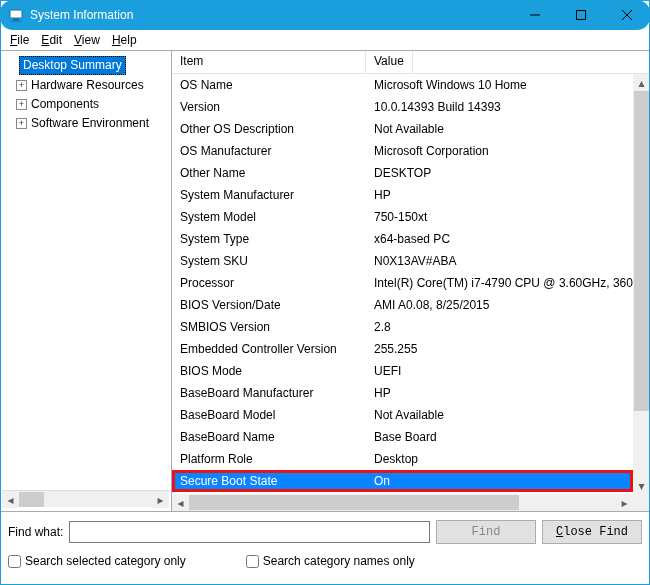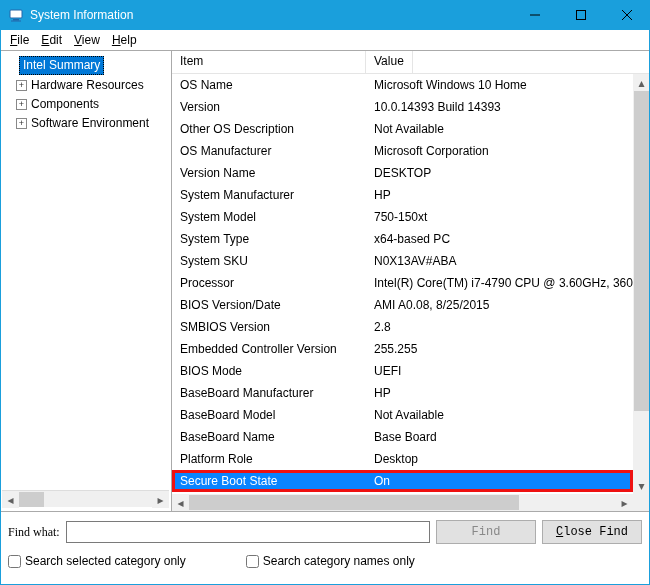--- a/index.html
+++ b/index.html
@@ -14,20 +14,21 @@
     position: relative;
   }
   
   .titlebar {
     height: 30px;
     background: #1a9fdc;
     color: #fff;
     display: flex;
     align-items: center;
     padding-left: 8px;
+    border-radius: 13px;
   }
   .titlebar .app-icon {
     width: 16px; height: 16px;
     margin-right: 6px;
     display: inline-flex; align-items: center; justify-content: center;
   }
   .titlebar .title { flex: 1; font-size: 12px; }
   .titlebar .win-btn {
     width: 46px; height: 30px;
     display: flex; align-items: center; justify-content: center;
@@ -178,21 +179,21 @@
     height: 74px;
     padding: 8px;
     background: #fff;
   }
   .find-row {
     display: flex;
     align-items: center;
     gap: 6px;
     margin-bottom: 10px;
   }
-  .find-row label { font-size: 12px; font-family: Liberation Serif, serif; }
+  .find-row label { font-size: 12px; }
   .find-row input[type=text] {
     flex: 1;
     height: 22px;
     border: 1px solid #7a7a7a;
     padding: 0 4px;
     font-size: 12px;
   }
   .find-row button {
     width: 100px; height: 24px;
     background: #e1e1e1;
@@ -252,21 +253,21 @@
   <span class="menu-item"><u>V</u>iew</span>
   <span class="menu-item"><u>H</u>elp</span>
 </div>
 
 <div class="main">
 
   <div class="tree-pane">
     <div class="tree-content">
       <div class="tree-item root">
         <span class="expander">+</span>
-        <span class="label">Intel Summary</span>
+        <span class="label">Desktop Summary</span>
       </div>
       <div class="tree-item child">
         <span class="expander">+</span>
         <span>Hardware Resources</span>
       </div>
       <div class="tree-item child">
         <span class="expander">+</span>
         <span>Components</span>
       </div>
       <div class="tree-item child">
@@ -299,21 +300,21 @@
           </div>
           <div class="row">
             <div class="cell item">Other OS Description</div>
             <div class="cell value">Not Available</div>
           </div>
           <div class="row">
             <div class="cell item">OS Manufacturer</div>
             <div class="cell value">Microsoft Corporation</div>
           </div>
           <div class="row">
-            <div class="cell item">Version Name</div>
+            <div class="cell item">Other Name</div>
             <div class="cell value">DESKTOP</div>
           </div>
           <div class="row">
             <div class="cell item">System Manufacturer</div>
             <div class="cell value">HP</div>
           </div>
           <div class="row">
             <div class="cell item">System Model</div>
             <div class="cell value">750-150xt</div>
           </div>

